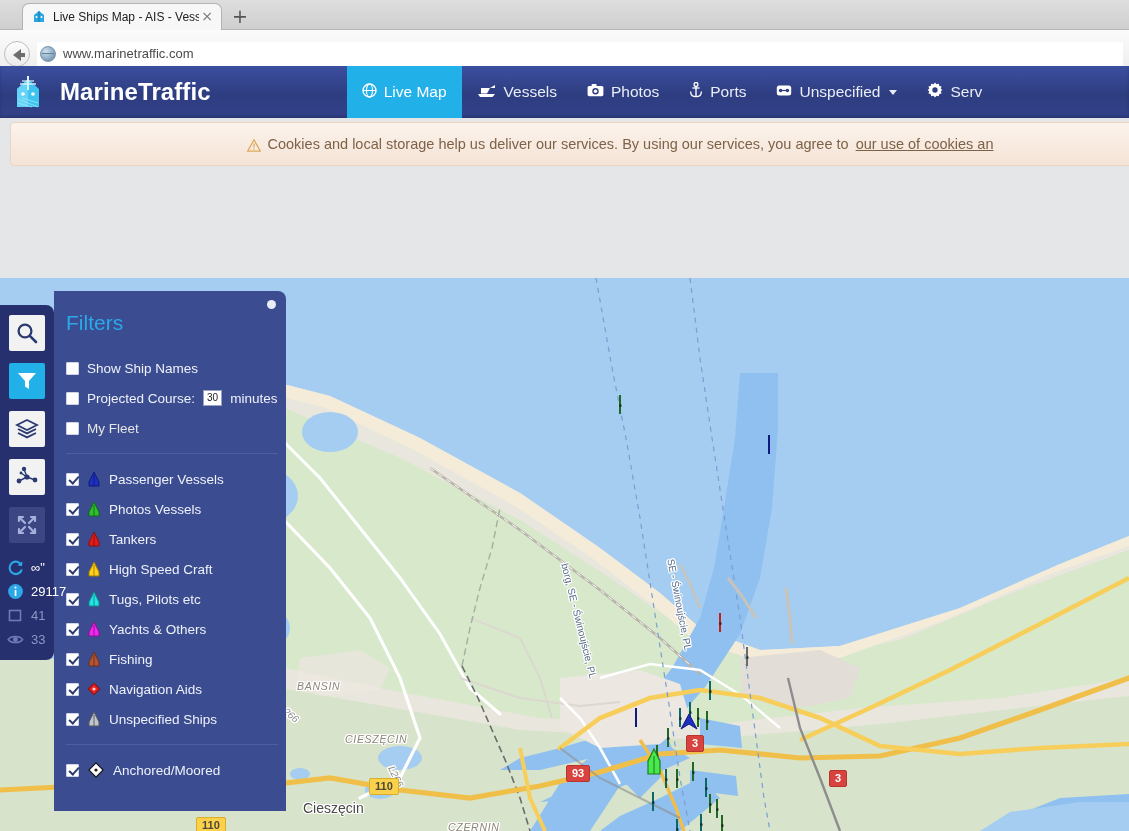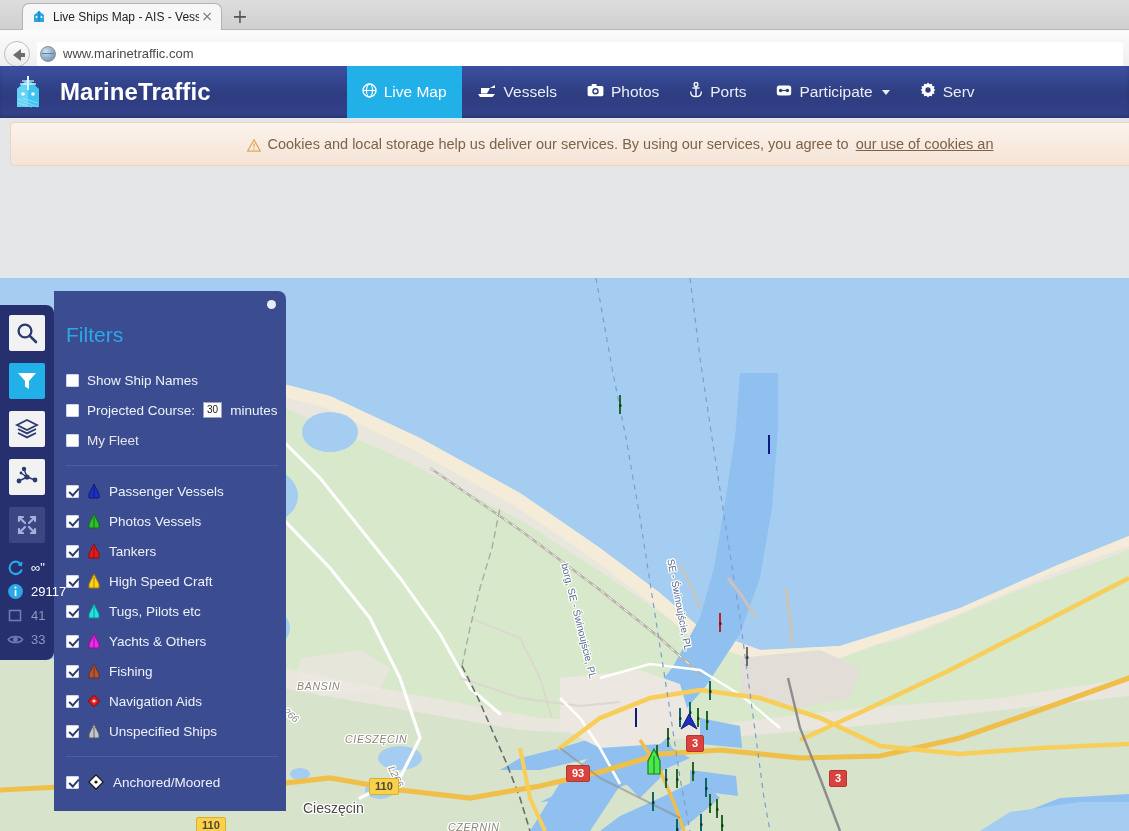--- a/index.html
+++ b/index.html
@@ -181,21 +181,21 @@
   .filters-panel {
     position: absolute; left: 54px; top: 291px; width: 232px; height: 520px;
     background: #3b4d90; border-radius: 0 8px 0 0;
     padding: 0 0 0 8px; color: #fff;
   }
   .panel-close {
     position: absolute; right: 10px; top: 9px; width: 9px; height: 9px;
     border-radius: 50%; background: #e9edf7;
   }
   .panel-title {
-    font-size: 21px; color: #2aa8e8; padding: 32px 0 18px 4px; font-weight: normal;
+    font-size: 21px; color: #2aa8e8; padding: 20px 0 18px 4px; font-weight: normal;
   }
   .frow {
     display: flex; align-items: center; gap: 8px;
     height: 30px; font-size: 13.5px; color: #eef1fa; padding-left: 4px;
   }
   .cb {
     width: 13px; height: 13px; flex: 0 0 13px; background: #fff;
     border: 1px solid #cfd4e4; border-radius: 1px; position: relative;
   }
   .cb.checked::after {
@@ -308,21 +308,21 @@
 
       <div class="nav-item">
         <span class="nav-ic">
           <svg width="16" height="15" viewBox="0 0 16 15">
               <rect x="0.8" y="2.5" width="14.4" height="10" rx="2.5" fill="#fff"></rect>
               <circle cx="4.6" cy="7.5" r="1.7" fill="#2e3d80"></circle>
               <circle cx="11.4" cy="7.5" r="1.7" fill="#2e3d80"></circle>
               <path d="M4.6 7.5 H11.4" stroke="#2e3d80" stroke-width="1.2"></path>
             </svg>
         </span>
-        <span>Participate</span>
+        <span>Unspecified</span>
         <span class="caret"></span>
       </div>
 
       <div class="nav-item">
         <span class="nav-ic">
           <svg width="16" height="16" viewBox="0 0 16 16">
               <path d="M8 0.6 L9.5 2.3 L11.8 1.7 L12.3 4 L14.6 4.6 L13.7 6.8 L15.4 8 L13.7 9.2 L14.6 11.4 L12.3 12 L11.8 14.3 L9.5 13.7 L8 15.4 L6.5 13.7 L4.2 14.3 L3.7 12 L1.4 11.4 L2.3 9.2 L0.6 8 L2.3 6.8 L1.4 4.6 L3.7 4 L4.2 1.7 L6.5 2.3 Z" fill="#fff"></path>
               <circle cx="8" cy="8" r="2.7" fill="#2e3d80"></circle>
             </svg>
         </span>

